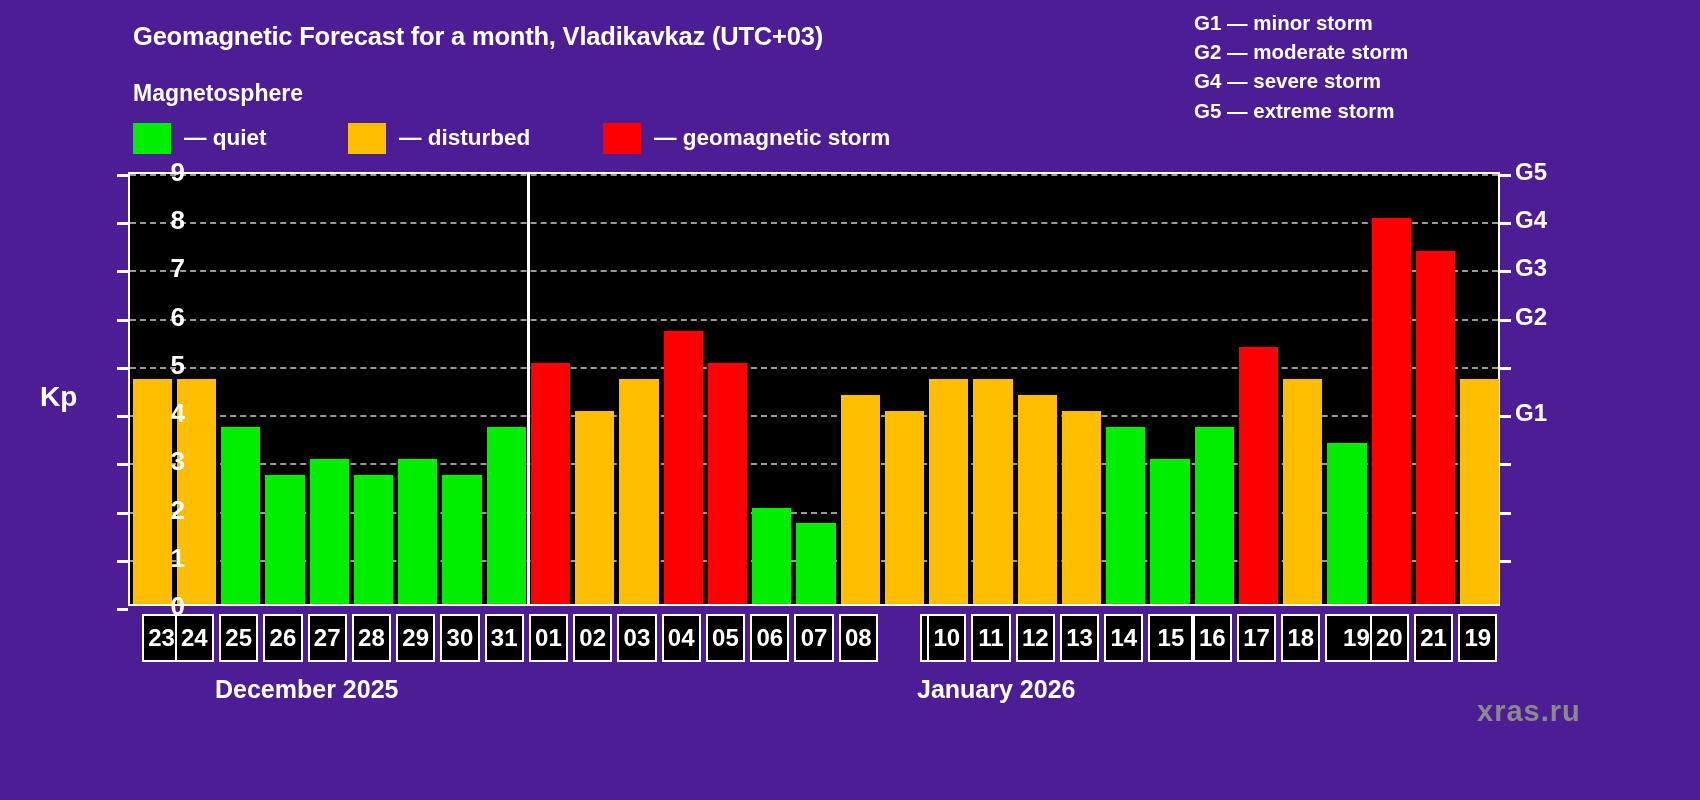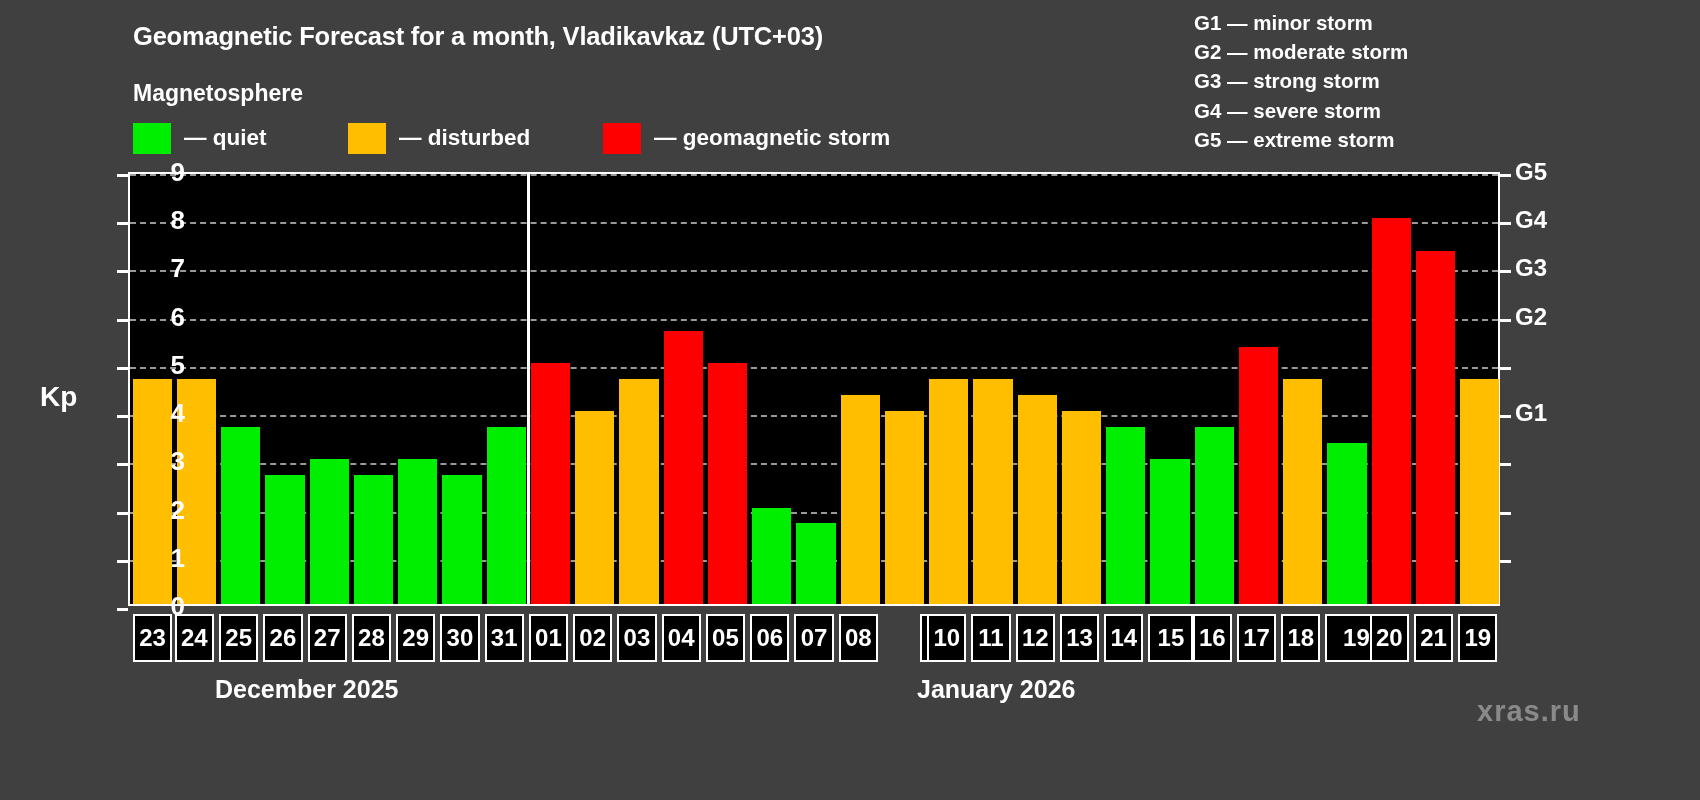--- a/index.html
+++ b/index.html
@@ -1,18 +1,18 @@
 <!DOCTYPE html>
 <html><head>
 <meta charset="utf-8">
 <style>
   html,body{margin:0;padding:0;background:#000;}
   body{width:1700px;height:800px;overflow:hidden;
        font-family:"Liberation Sans","DejaVu Sans",sans-serif;color:#fff;}
-  #stage{position:relative;width:1700px;height:800px;background:#404040;}
+  #stage{position:relative;width:1700px;height:800px;background:#4c1d95;}
 
   
   #title{position:absolute;left:133px;top:22px;font-size:25.5px;font-weight:bold;
          letter-spacing:-0.2px;white-space:nowrap;}
   #magnetosphere{position:absolute;left:133px;top:80px;font-size:23px;font-weight:bold;}
 
   #legend{position:absolute;left:133px;top:122px;height:34px;}
   .lg{position:absolute;top:0;height:32px;display:flex;align-items:center;}
   .lg .sw{width:38px;height:31px;display:block;}
   .lg .lbl{font-size:22.5px;font-weight:bold;margin-left:13px;white-space:nowrap;}
@@ -71,21 +71,20 @@
       </div>
       <div class="lg lg2">
         <span class="sw" style="background: rgb(255, 0, 0);"></span>
         <span class="lbl">— geomagnetic storm</span>
       </div>
     </div>
 
   <div id="gscale">
       <div class="grow">G1 — minor storm</div>
       <div class="grow">G2 — moderate storm</div>
-      <div class="grow">G3 — strong storm</div>
       <div class="grow">G4 — severe storm</div>
       <div class="grow">G5 — extreme storm</div>
     </div>
 
   <div id="plot">
     <div id="sep" style="left: 396.823px;"></div>
   <div class="ytick" style="top: 434px;"></div>
       <div class="gridline" style="top: 385.778px;"></div>
       <div class="ytick" style="top: 385.778px;"></div>
       <div class="gridline" style="top: 337.556px;"></div>
@@ -142,21 +141,21 @@
       <div class="bar" title="Kp 4.67" style="left: 1153.21px; width: 39.2581px; height: 225.198px; background: rgb(255, 191, 0);"></div>
       <div class="bar" title="Kp 3.33" style="left: 1197.47px; width: 39.2581px; height: 160.58px; background: rgb(0, 238, 0);"></div>
       <div class="bar" title="Kp 8.00" style="left: 1241.73px; width: 39.2581px; height: 385.778px; background: rgb(255, 0, 0);"></div>
       <div class="bar" title="Kp 7.33" style="left: 1285.98px; width: 39.2581px; height: 353.469px; background: rgb(255, 0, 0);"></div>
       <div class="bar" title="Kp 4.67" style="left: 1330.24px; width: 39.2581px; height: 225.198px; background: rgb(255, 191, 0);"></div>
     </div>
 
   <div id="kp">Kp</div>
 
   <div id="days">
-      <div class="daybox" style="left: 5px; width: 39.2581px;">23</div>
+      <div class="daybox" style="left: 14px; width: 39.2581px;">23</div>
       <div class="daybox" style="left: 46.7581px; width: 39.2581px;">24</div>
       <div class="daybox" style="left: 91.0161px; width: 39.2581px;">25</div>
       <div class="daybox" style="left: 135.274px; width: 39.2581px;">26</div>
       <div class="daybox" style="left: 179.532px; width: 39.2581px;">27</div>
       <div class="daybox" style="left: 223.79px; width: 39.2581px;">28</div>
       <div class="daybox" style="left: 268.048px; width: 39.2581px;">29</div>
       <div class="daybox" style="left: 312.306px; width: 39.2581px;">30</div>
       <div class="daybox" style="left: 356.565px; width: 39.2581px;">31</div>
       <div class="daybox" style="left: 400.823px; width: 39.2581px;">01</div>
       <div class="daybox" style="left: 445.081px; width: 39.2581px;">02</div>

